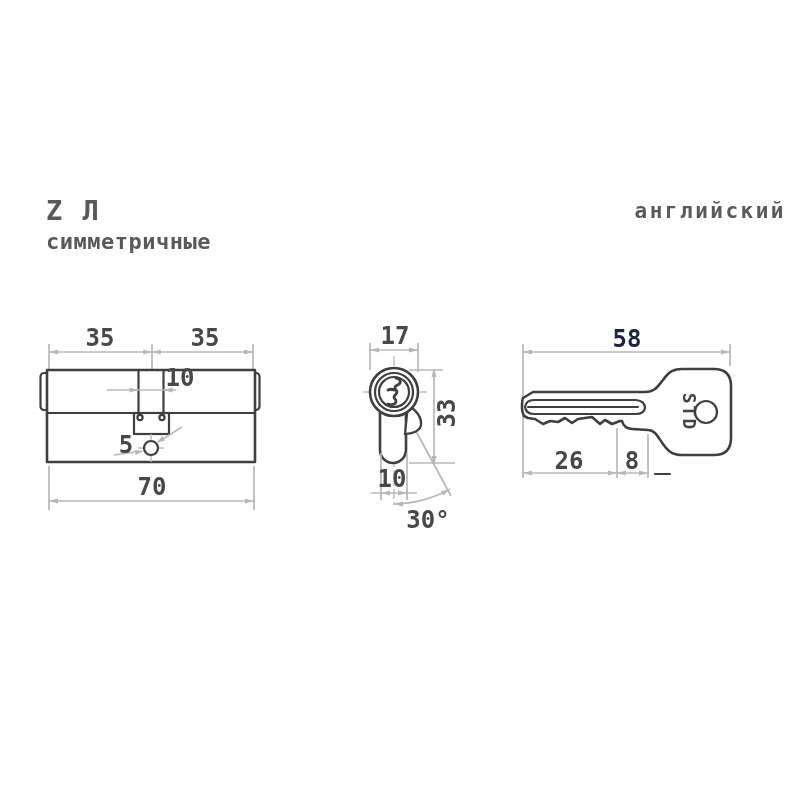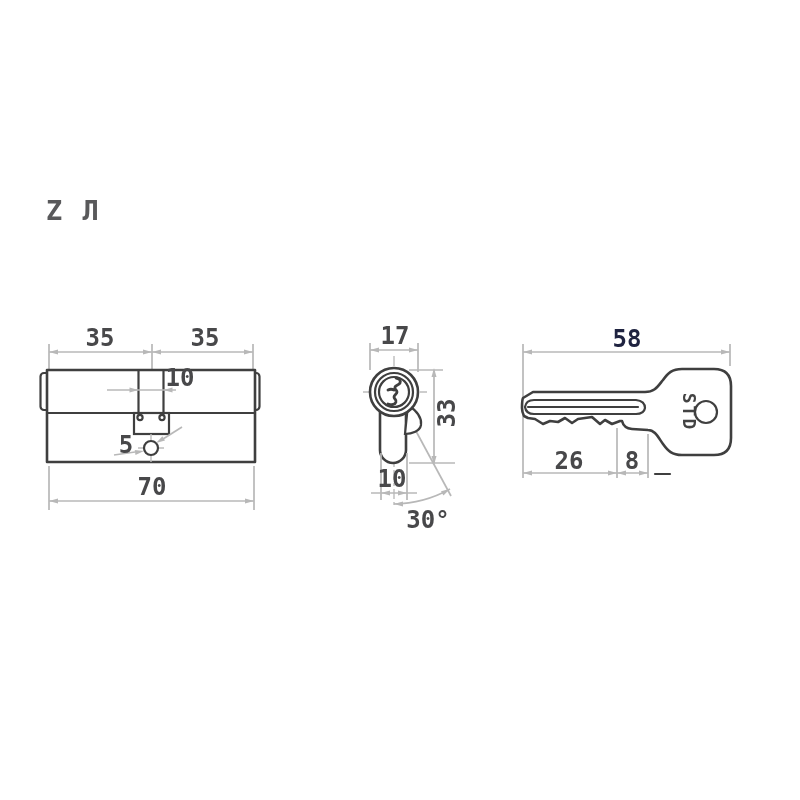--- a/index.html
+++ b/index.html
@@ -25,22 +25,24 @@
   .dim-accent{fill:#1f2340;}
   .stamp-txt{font-family:"DejaVu Sans Mono",monospace;font-weight:bold;font-size:18px;fill:#434343;letter-spacing:2px;text-anchor:middle;}
 </style>
 </head>
 <body>
 
 <div class="canvas">
 
   <div class="title title-left">
     <div class="t1">Z Л</div>
+    <div class="t2">симметричные</div>
   </div>
   <div class="title title-right">
+    <div class="t3">английский</div>
   </div>
 
   <svg style="left:30px;top:320px;" width="240" height="215" viewBox="0 0 240 215">
     <g>
       <line class="ln-dim" x1="19" y1="24" x2="19" y2="51"></line>
       <line class="ln-dim" x1="122" y1="24" x2="122" y2="49"></line>
       <line class="ln-dim" x1="223" y1="24" x2="223" y2="51"></line>
       <line class="ln-dim" x1="19" y1="32" x2="223" y2="32"></line>
       <path class="arr" d="M19,32 l9,-2.5 l0,5 z"></path>
       <path class="arr" d="M223,32 l-9,-2.5 l0,5 z"></path>

